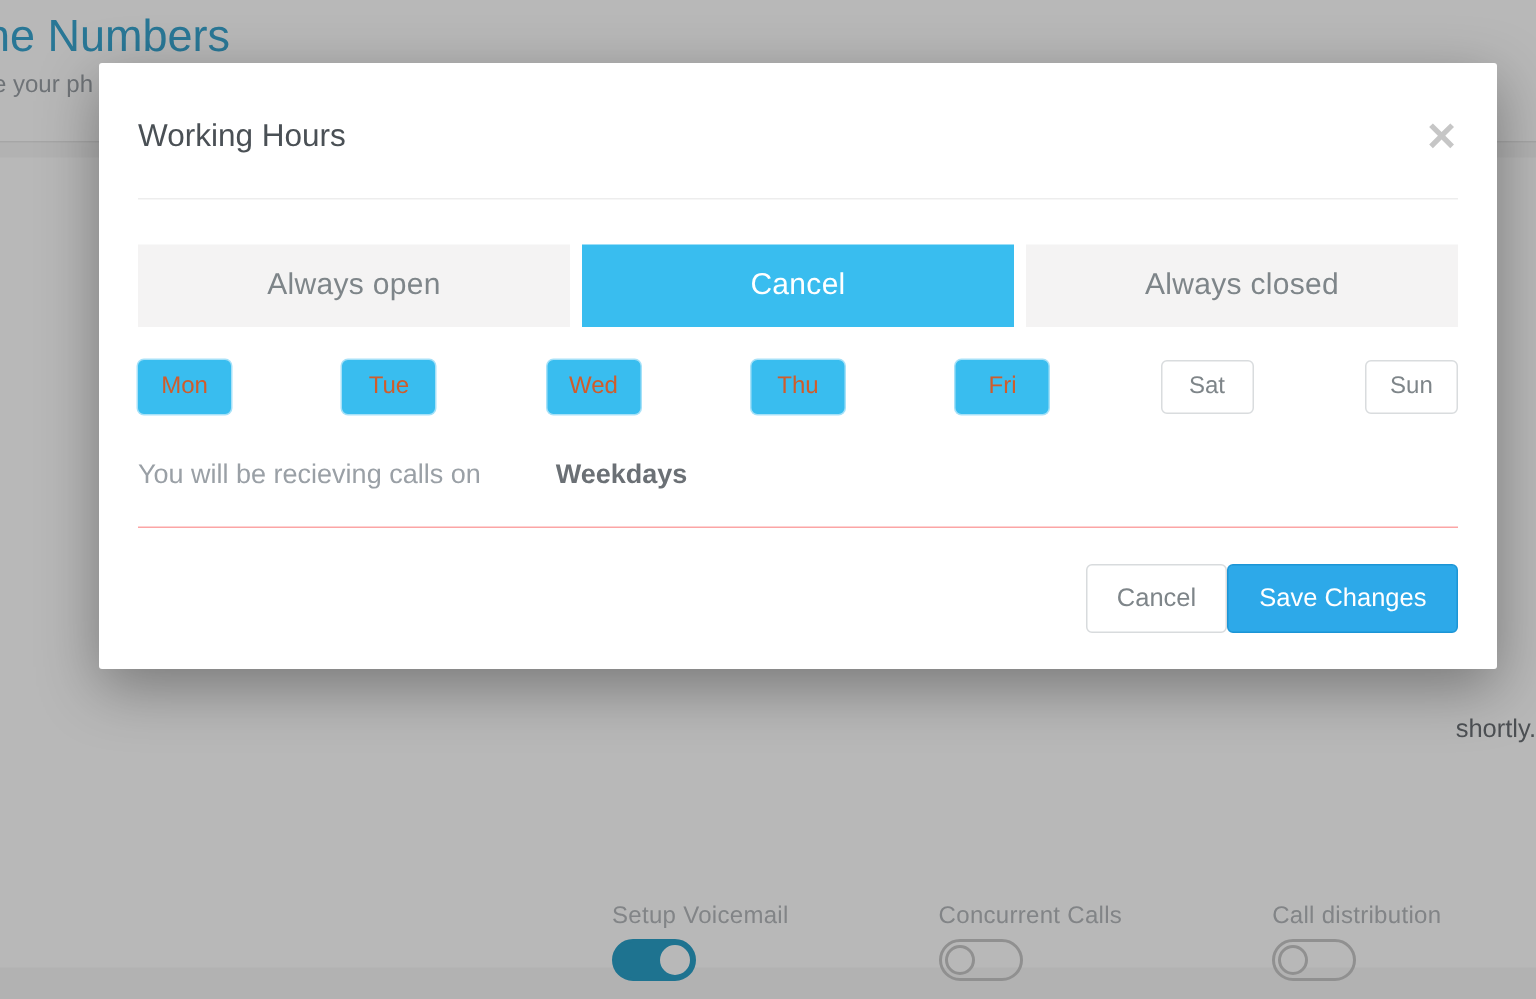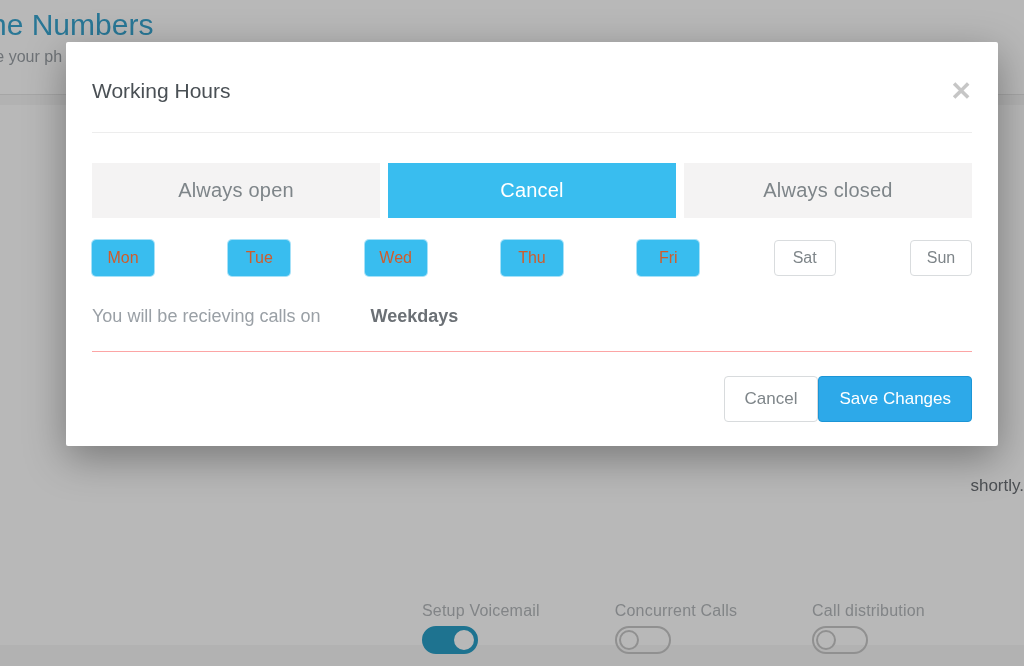--- a/index.html
+++ b/index.html
@@ -48,23 +48,23 @@
     .bg-shortly {
       position: absolute;
       color: #6b7075;
       font-size: 17px;
       right: 0;
       top: 476px;
     }
     .bg-settings {
       position: absolute;
       bottom: 12px;
-      left: 422px;
-      display: flex;
-      gap: 75px;
+      left: 408px;
+      display: flex;
+      gap: 100px;
     }
     .bg-setting {
       display: flex;
       flex-direction: column;
       align-items: flex-start;
       gap: 6px;
     }
     .bg-setting-label {
       color: #b4b8bb;
       font-size: 16px;

